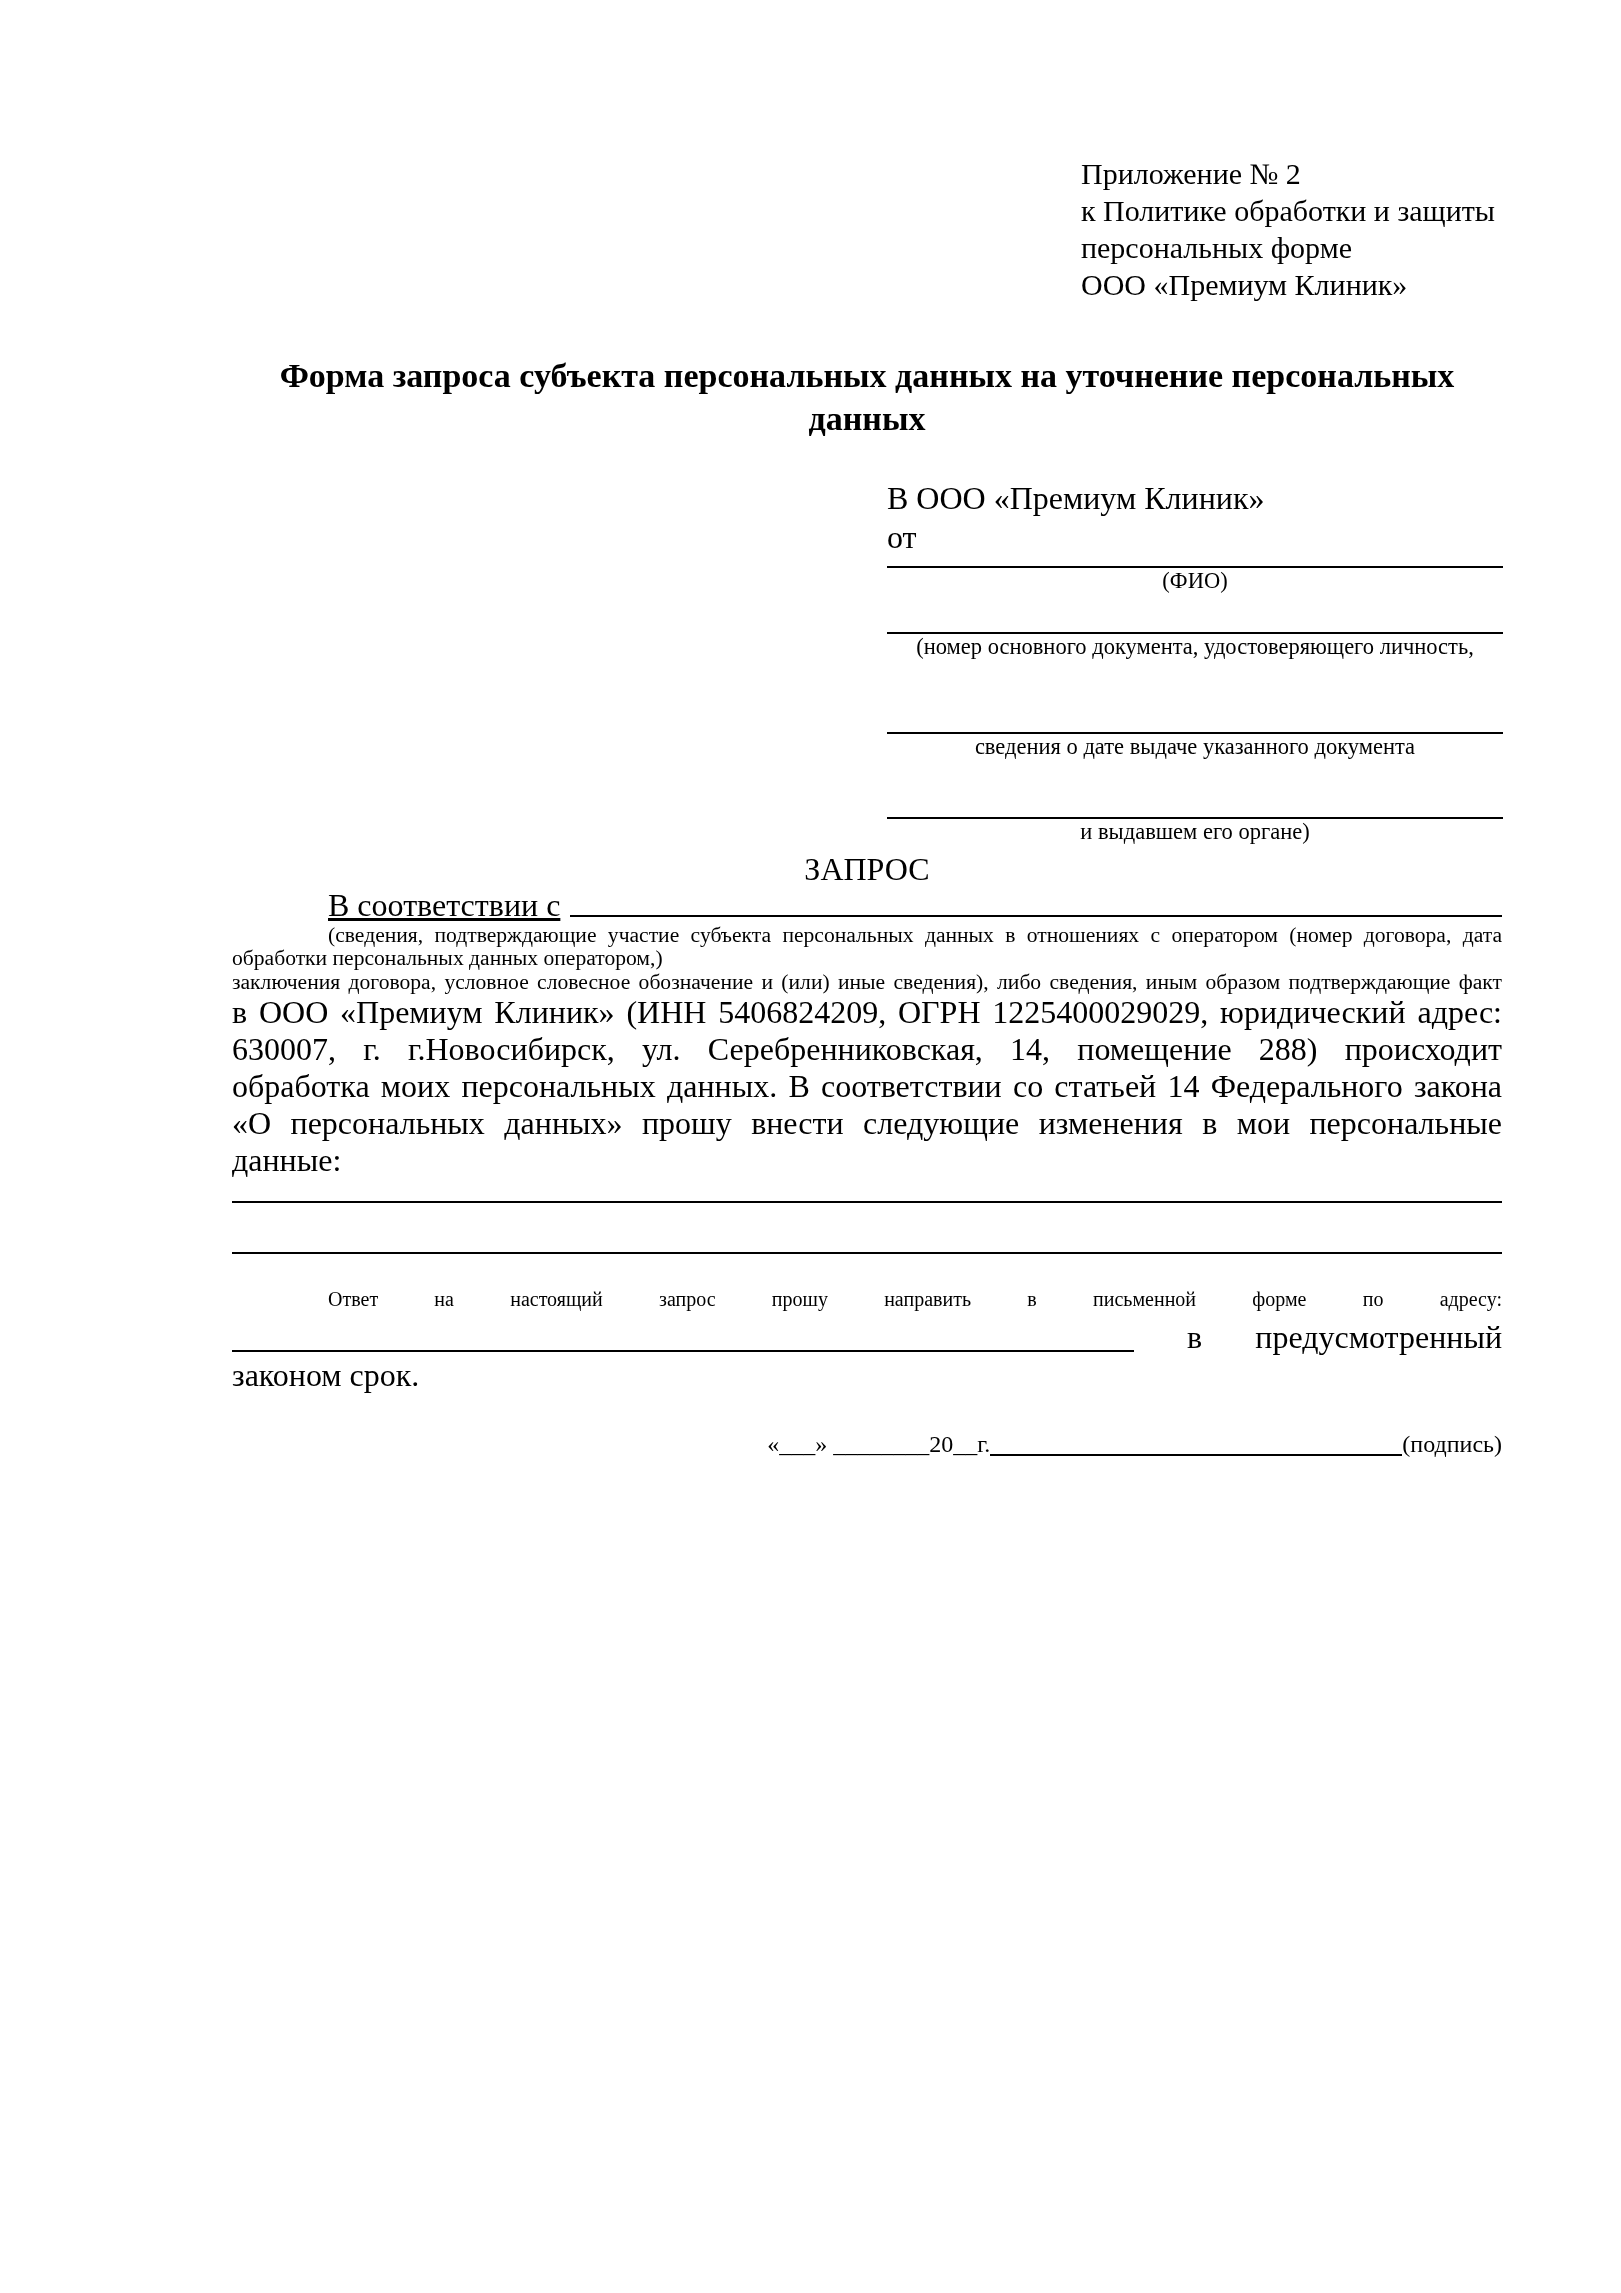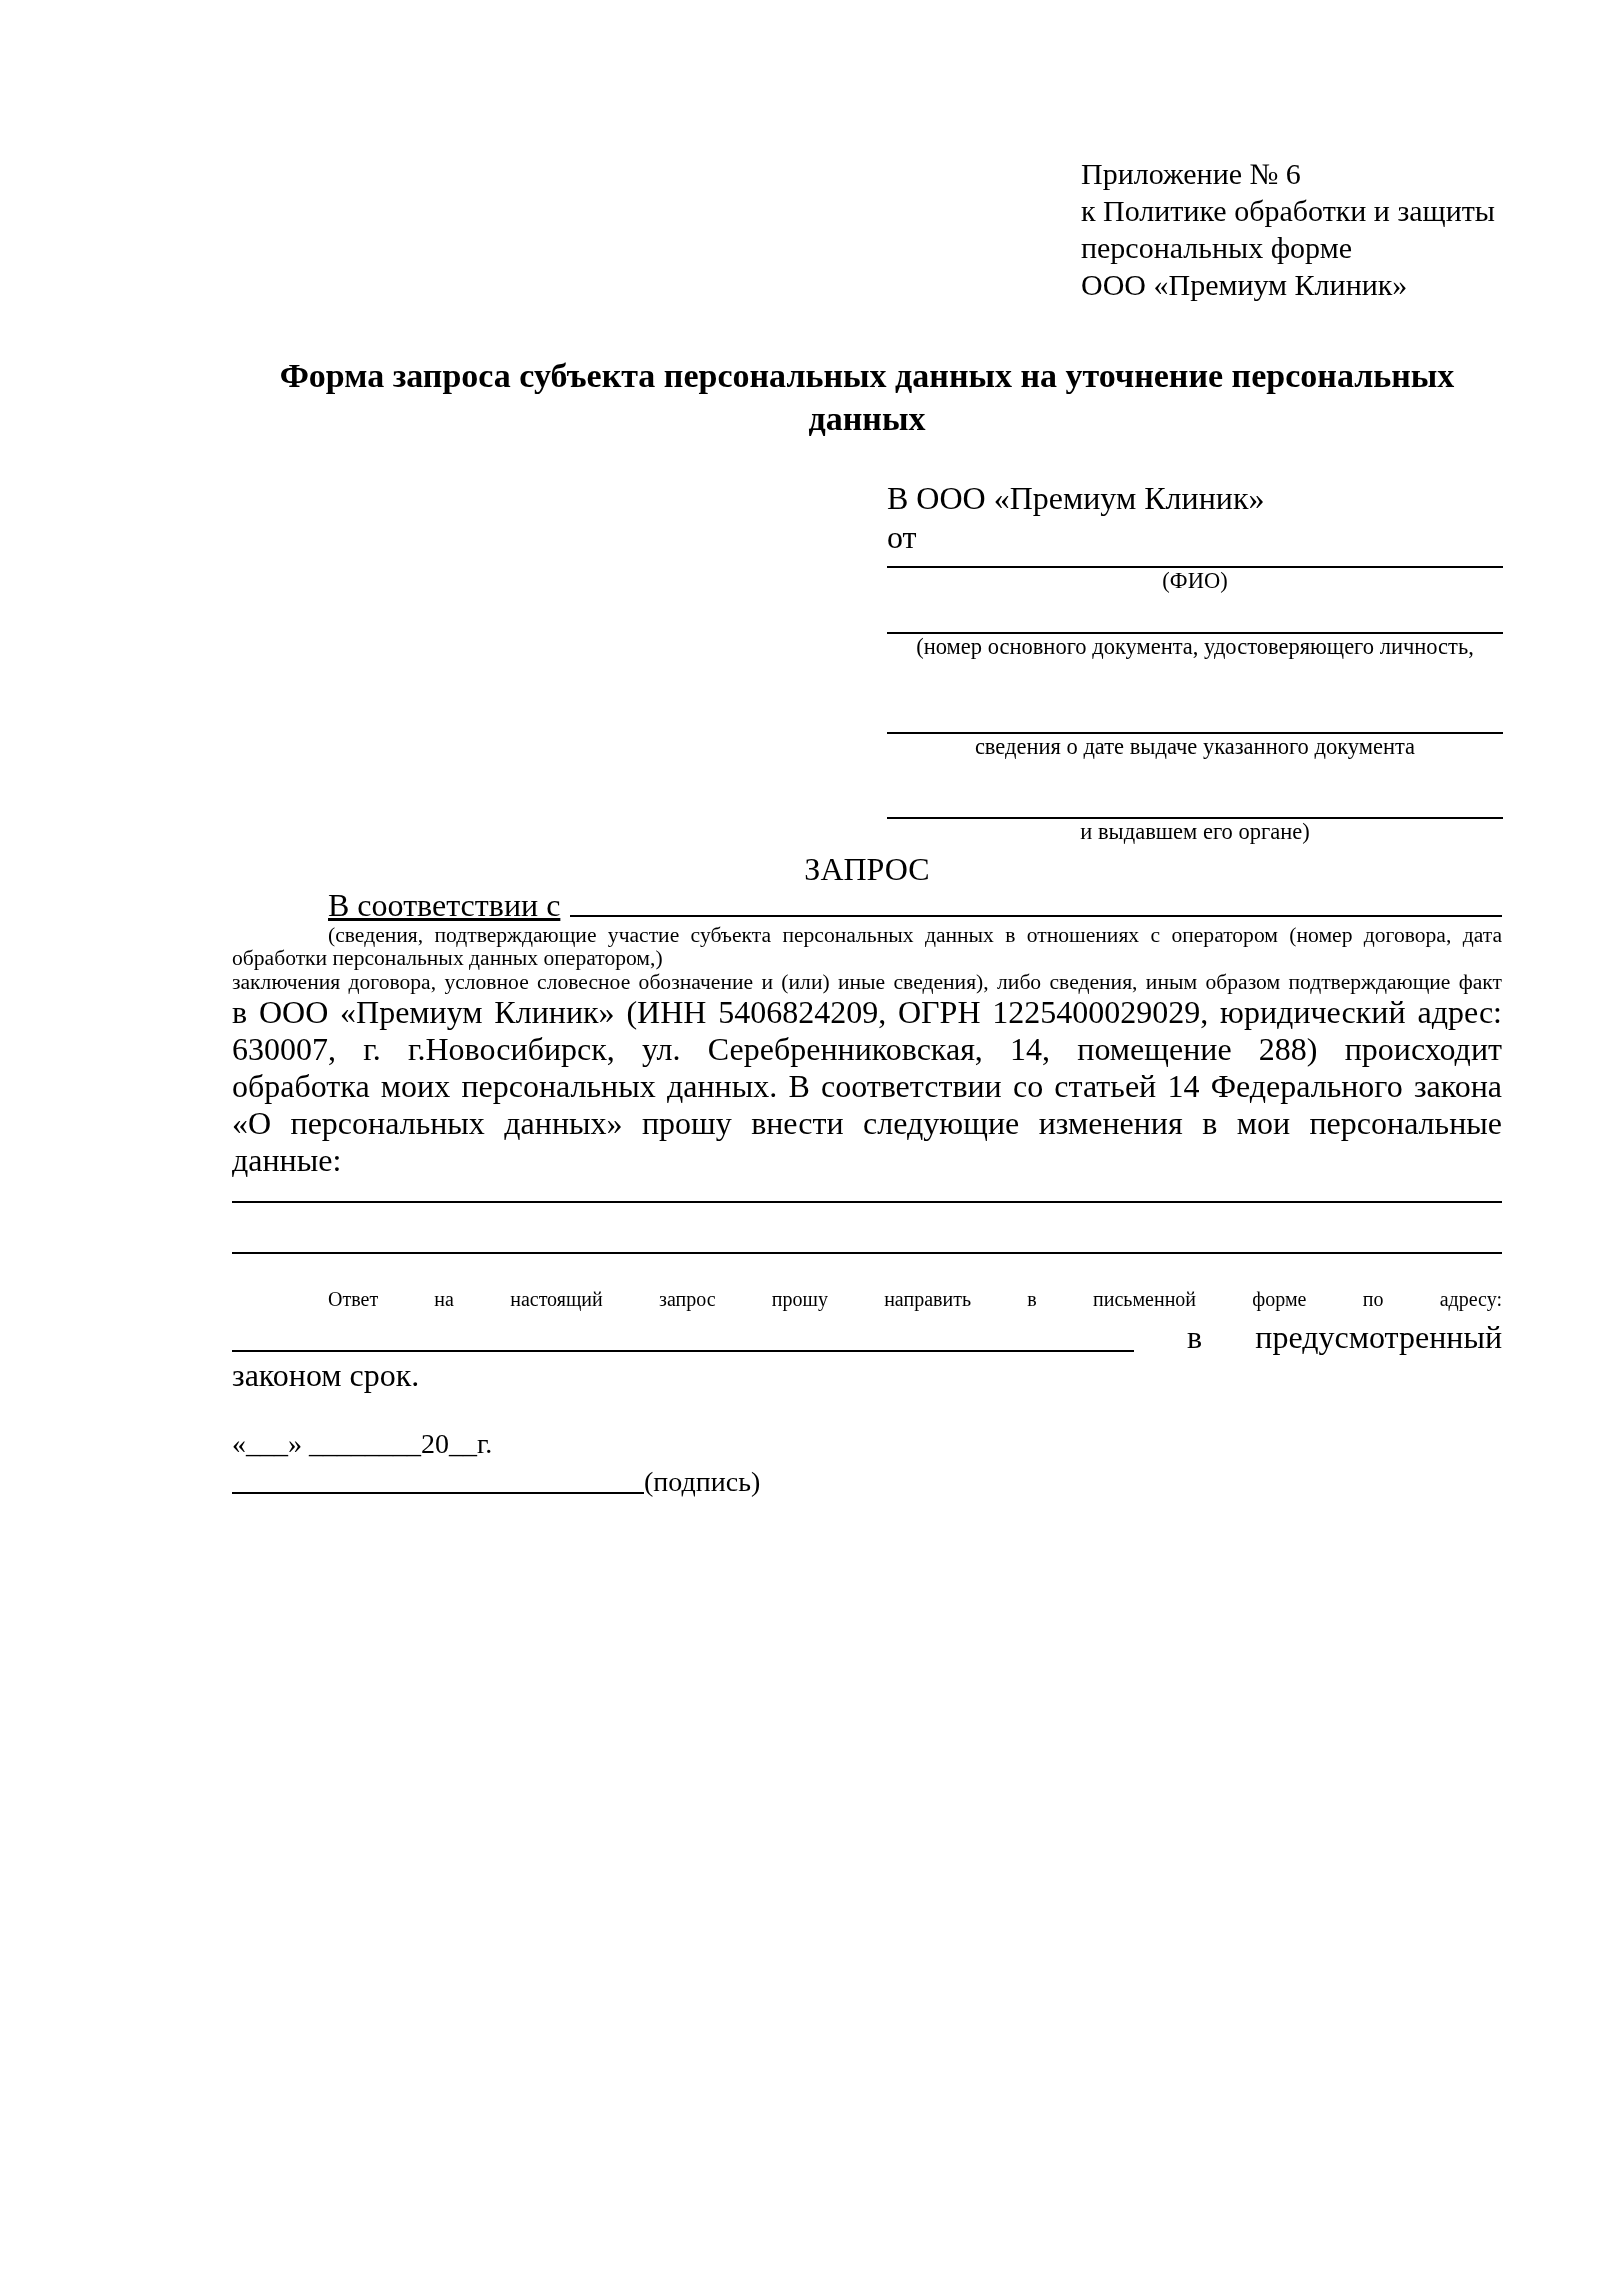--- a/index.html
+++ b/index.html
@@ -113,39 +113,38 @@
     border-bottom: 2.9px solid #000;
   }
   .reply-line3 { font-size: 32px; line-height: 38px; }
 
   
   .footer-row {
     margin-top: 31px;
     display: flex;
     justify-content: flex-end;
     align-items: flex-start;
-    font-size: 28px;
+    font-size: 24px;
     line-height: 38px;
-    flex-direction: column;
   }
   .sig-group { display: flex; align-items: flex-start; }
   .sig-fill {
     width: 412px;
     height: 31px;
     border-bottom: 2.9px solid #000;
   }
 </style>
 </head>
 <body>
 
 <div class="page">
   <div class="content">
 
     <div class="appendix">
-      <div>Приложение № 6</div>
+      <div>Приложение № 2</div>
       <div>к Политике обработки и защиты</div>
       <div>персональных форме</div>
       <div>ООО «Премиум Клиник»</div>
     </div>
 
     <div class="doc-title">Форма запроса субъекта персональных данных на уточнение персональных данных</div>
 
     <div class="addressee">
       <div>В ООО «Премиум Клиник»</div>
       <div>от</div>

